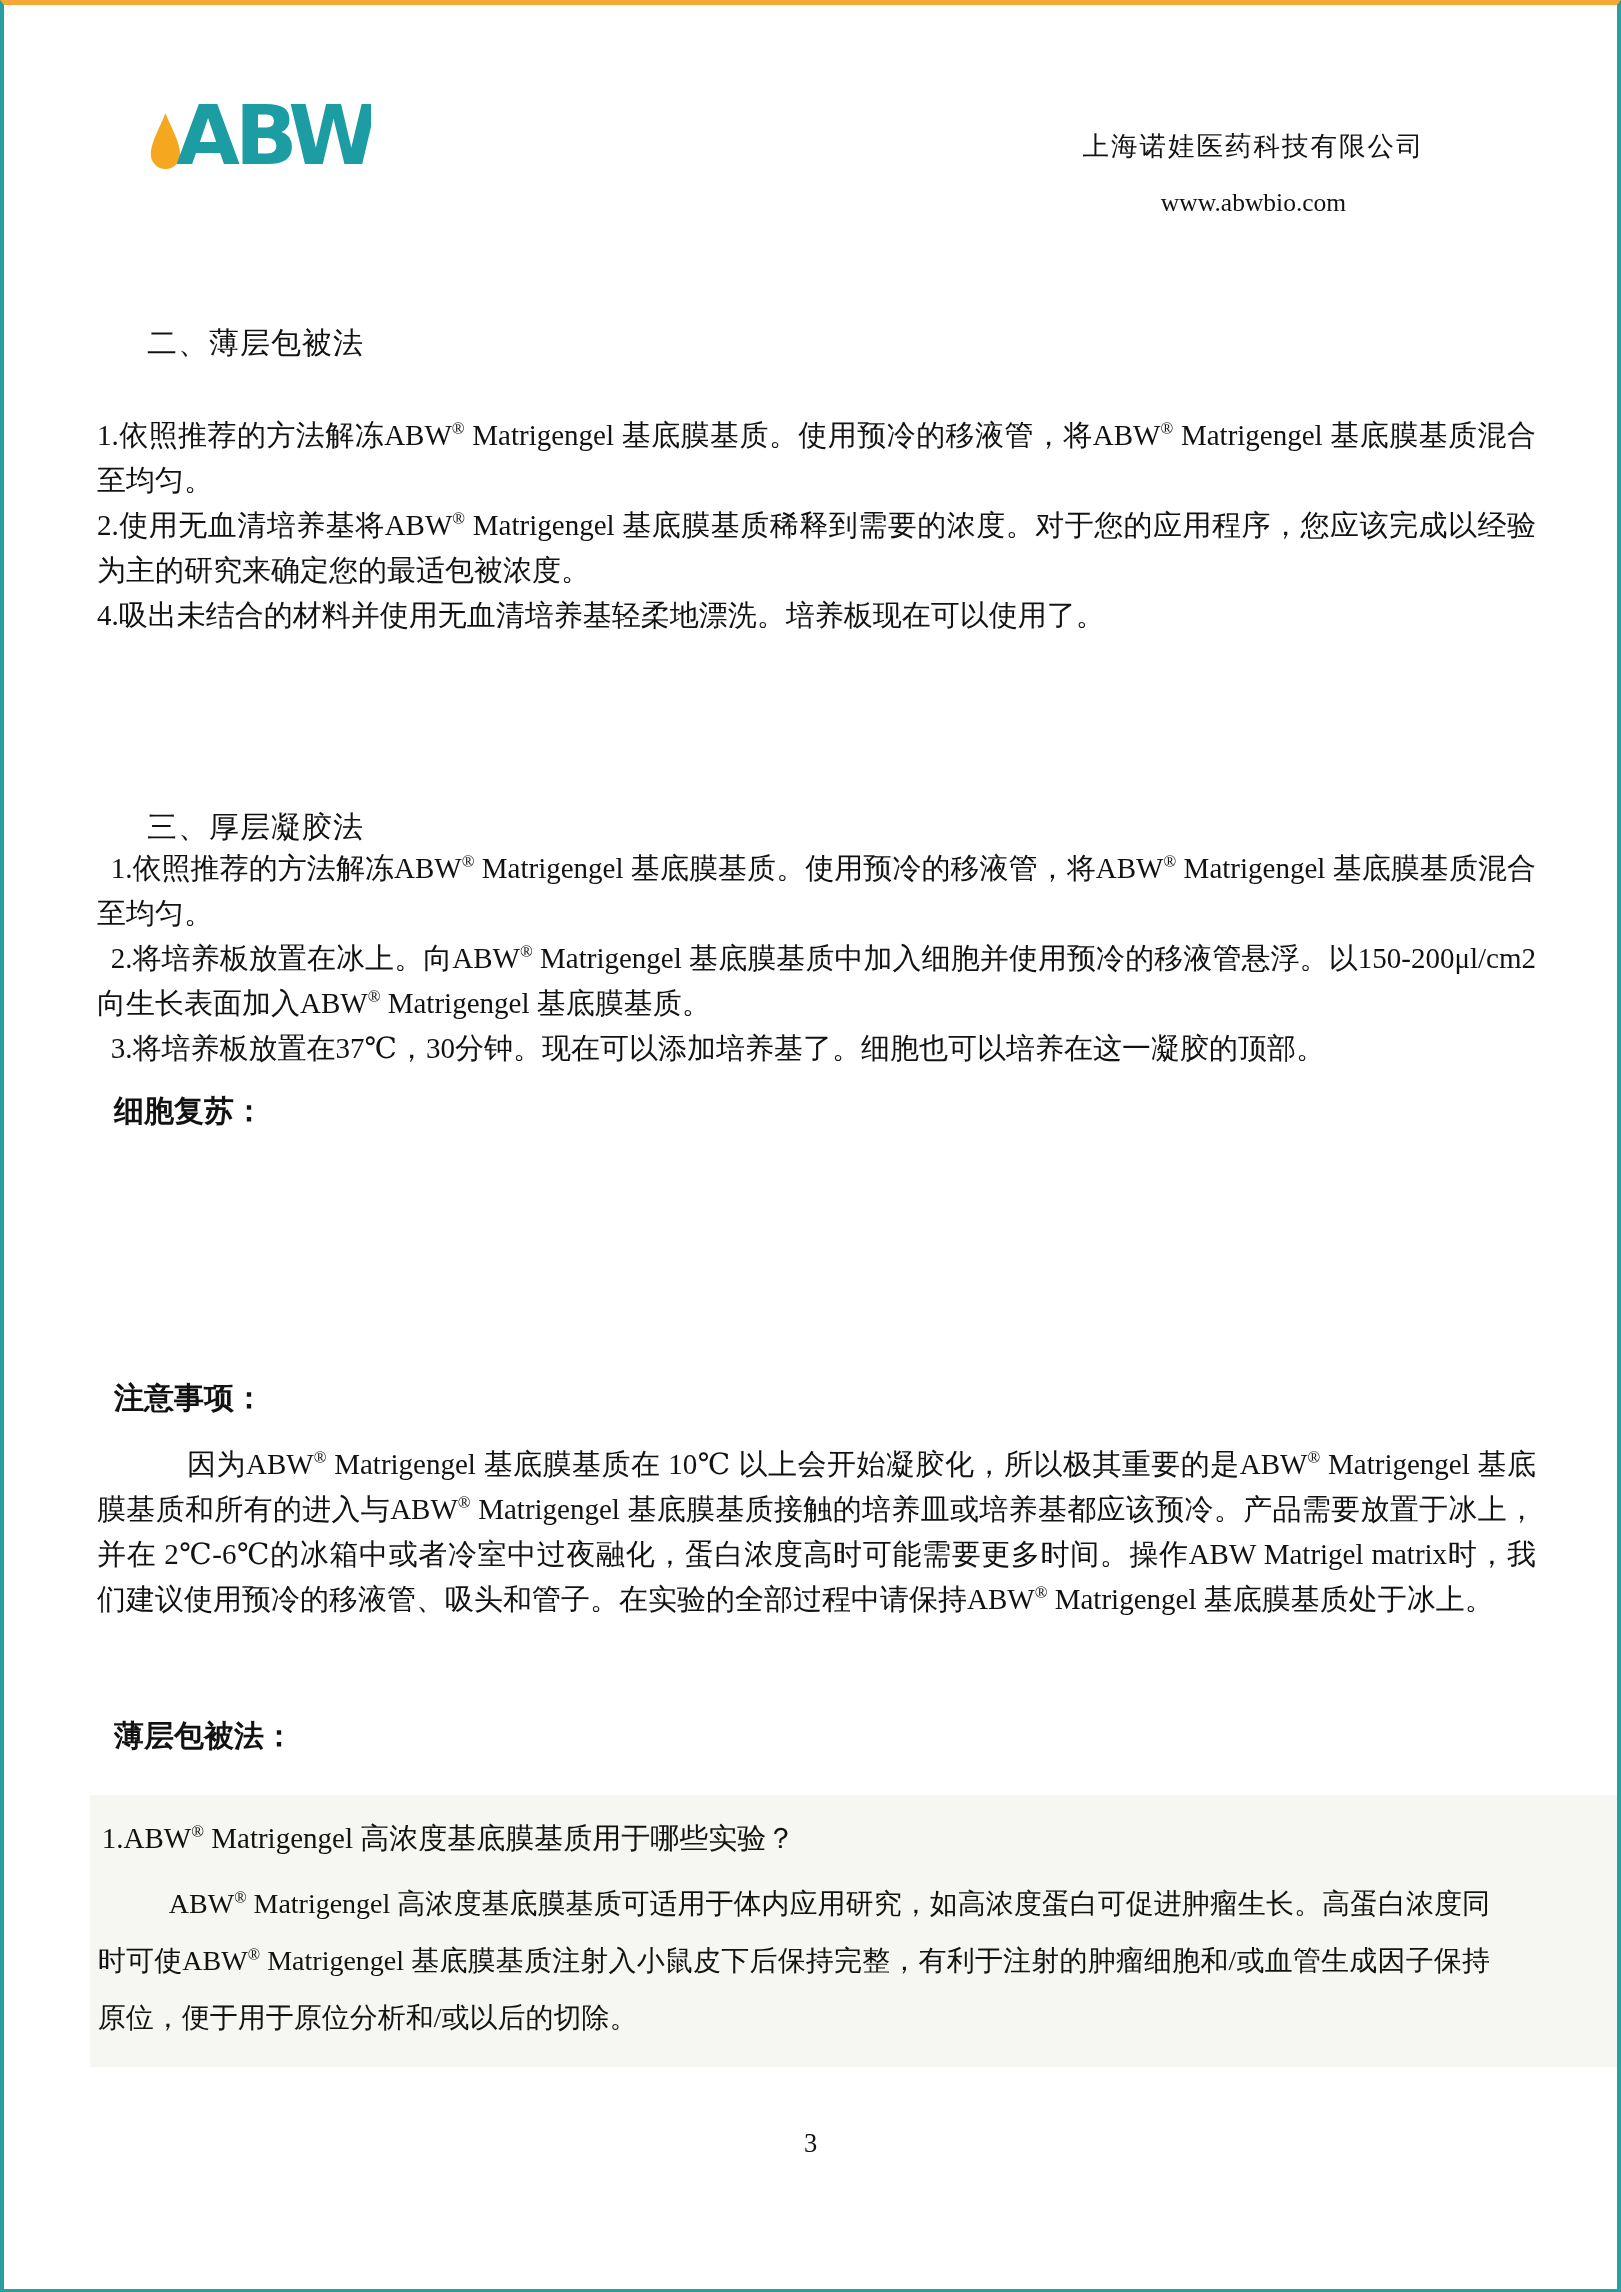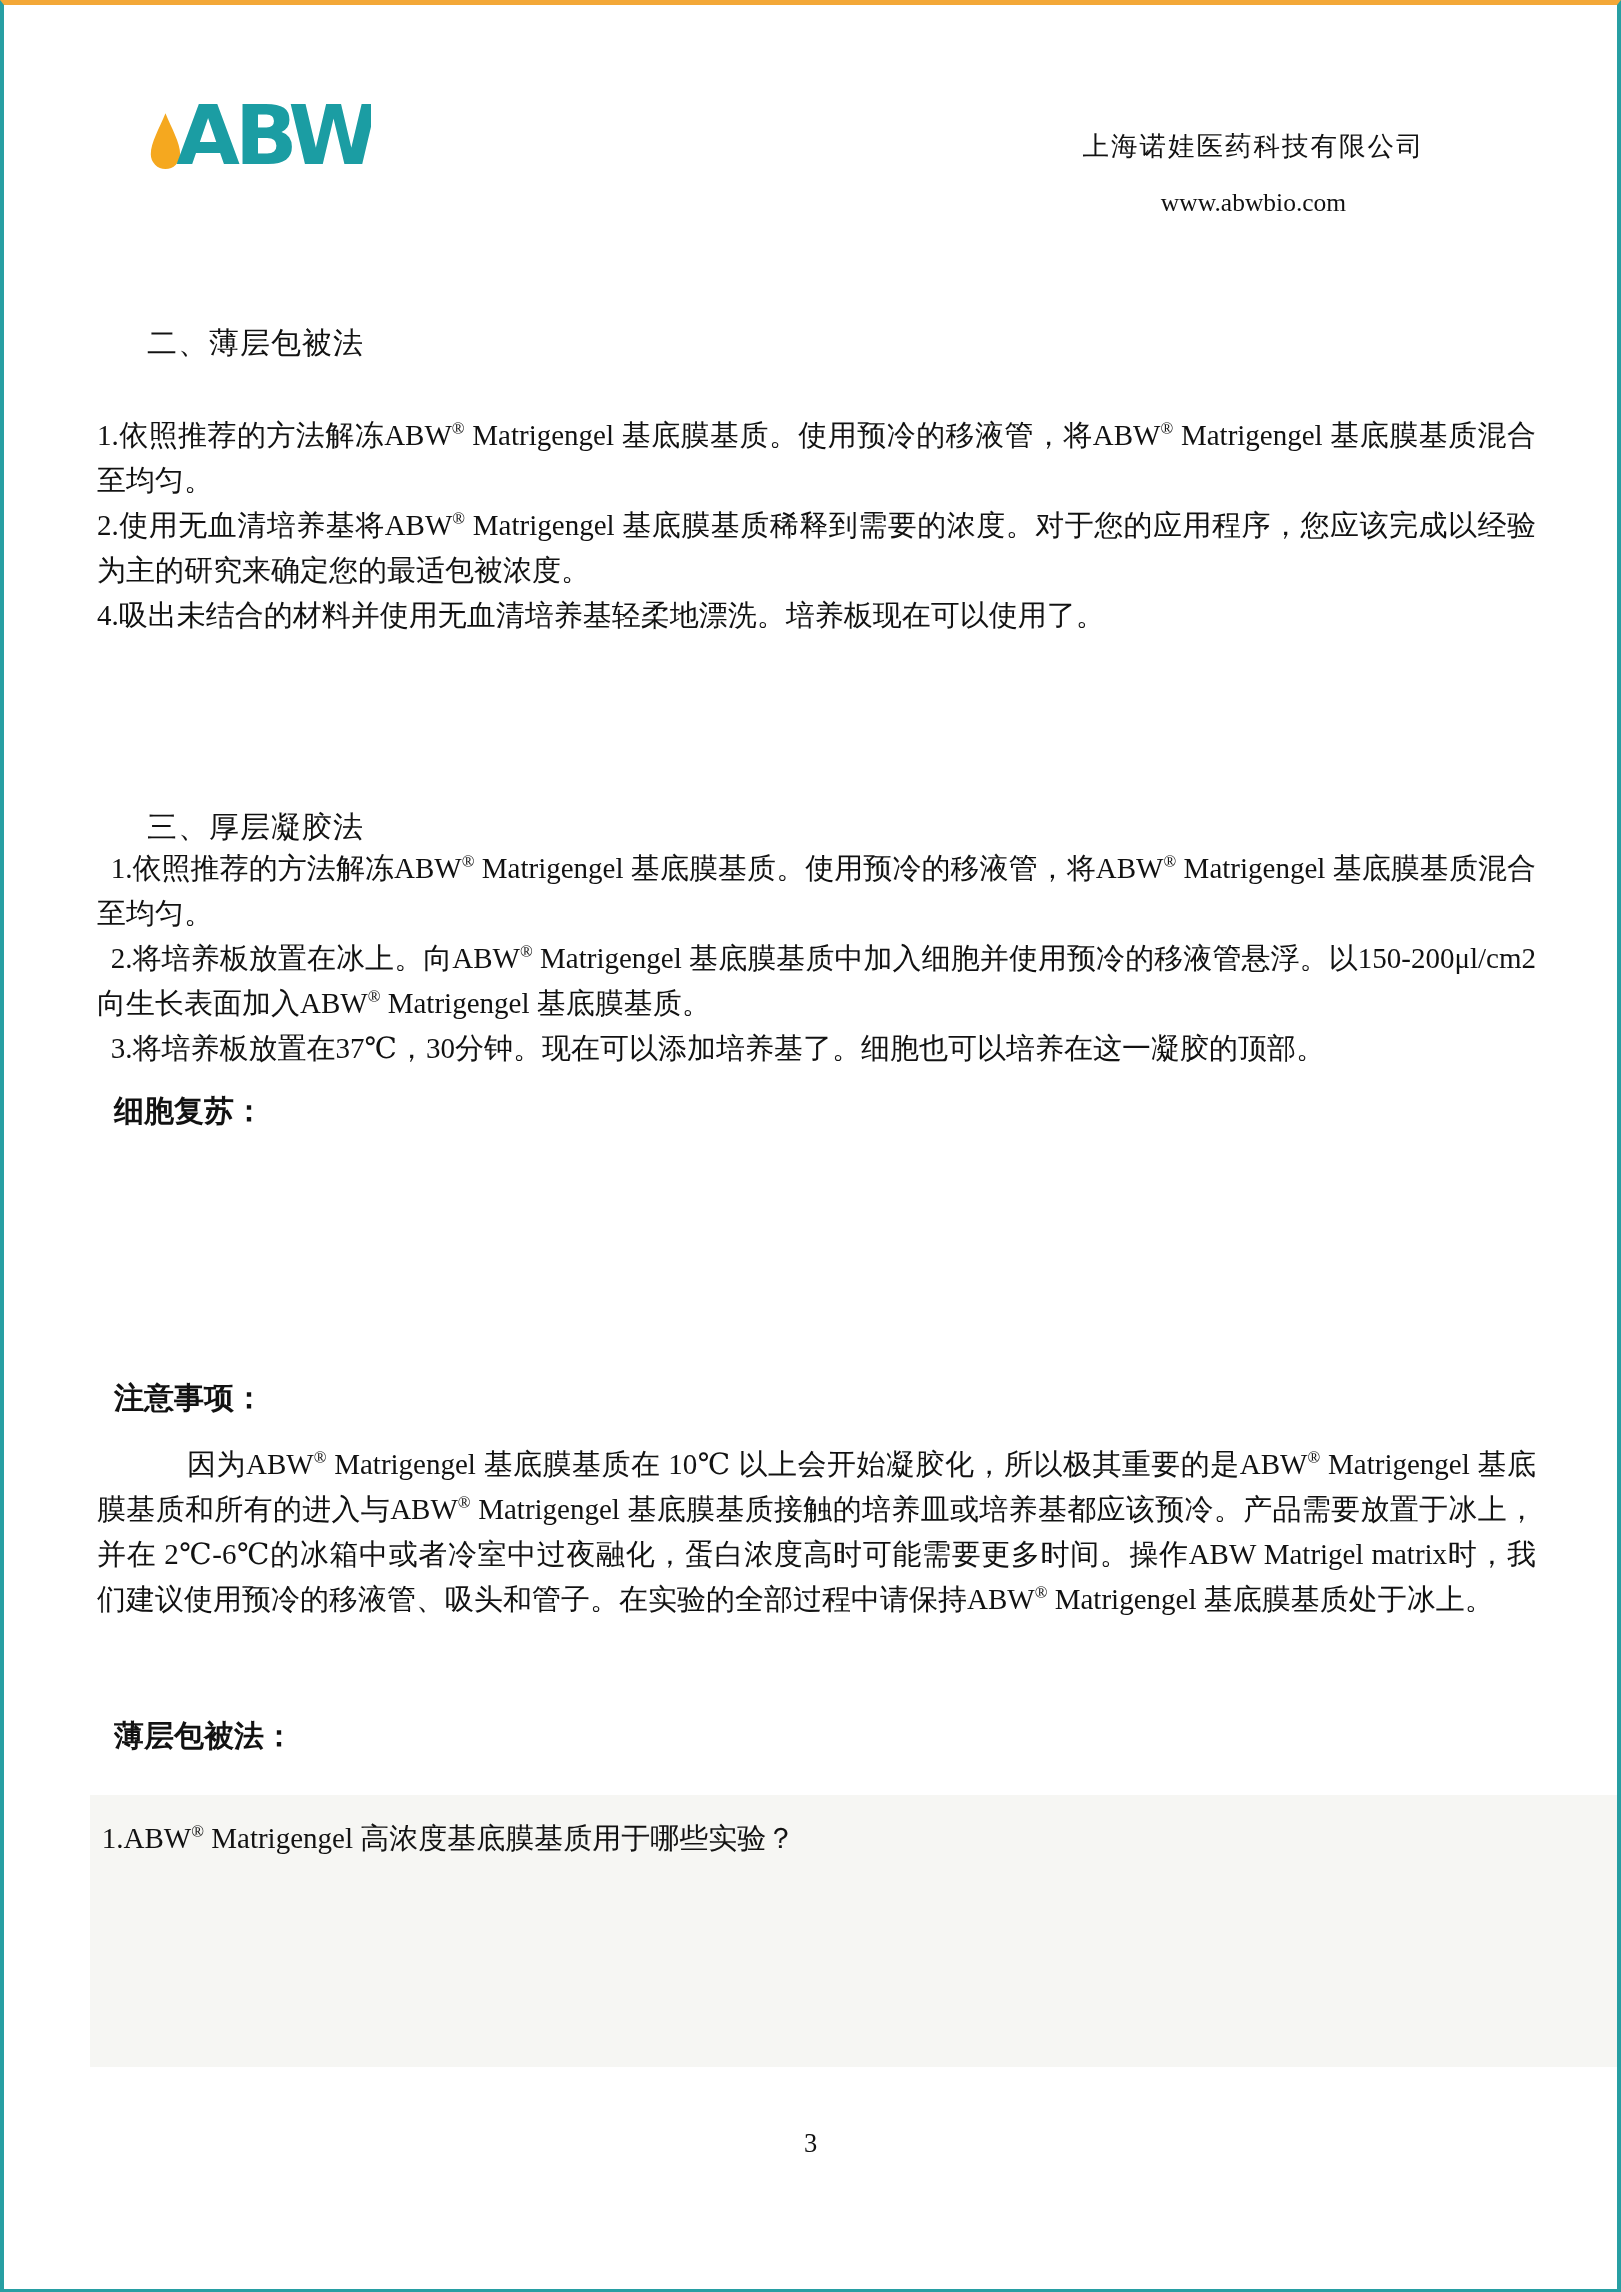--- a/index.html
+++ b/index.html
@@ -84,18 +84,19 @@
   <div class="abs h-bold h2a">细胞复苏：</div>
 
   <div class="abs h-bold h2b">注意事项：</div>
   <div class="abs body-block para-precautions">
     <p class="sup-reg">因为ABW<sup>®</sup> Matrigengel 基底膜基质在 10℃ 以上会开始凝胶化，所以极其重要的是ABW<sup>®</sup> Matrigengel 基底膜基质和所有的进入与ABW<sup>®</sup> Matrigengel 基底膜基质接触的培养皿或培养基都应该预冷。产品需要放置于冰上，并在 2℃-6℃的冰箱中或者冷室中过夜融化，蛋白浓度高时可能需要更多时间。操作ABW Matrigel matrix时，我们建议使用预冷的移液管、吸头和管子。在实验的全部过程中请保持ABW<sup>®</sup> Matrigengel 基底膜基质处于冰上。</p>
   </div>
 
   <div class="abs h-bold h2c">薄层包被法：</div>
   <div class="abs faq-panel">
     <p class="faq-q sup-reg">1.ABW<sup>®</sup> Matrigengel 高浓度基底膜基质用于哪些实验？</p>
+    <p class="faq-a sup-reg">ABW<sup>®</sup> Matrigengel 高浓度基底膜基质可适用于体内应用研究，如高浓度蛋白可促进肿瘤生长。高蛋白浓度同时可使ABW<sup>®</sup> Matrigengel 基底膜基质注射入小鼠皮下后保持完整，有利于注射的肿瘤细胞和/或血管生成因子保持原位，便于用于原位分析和/或以后的切除。</p>
   </div>
 
   <div class="abs page-number">3</div>
 
 </div>
 
 
 </body></html>

